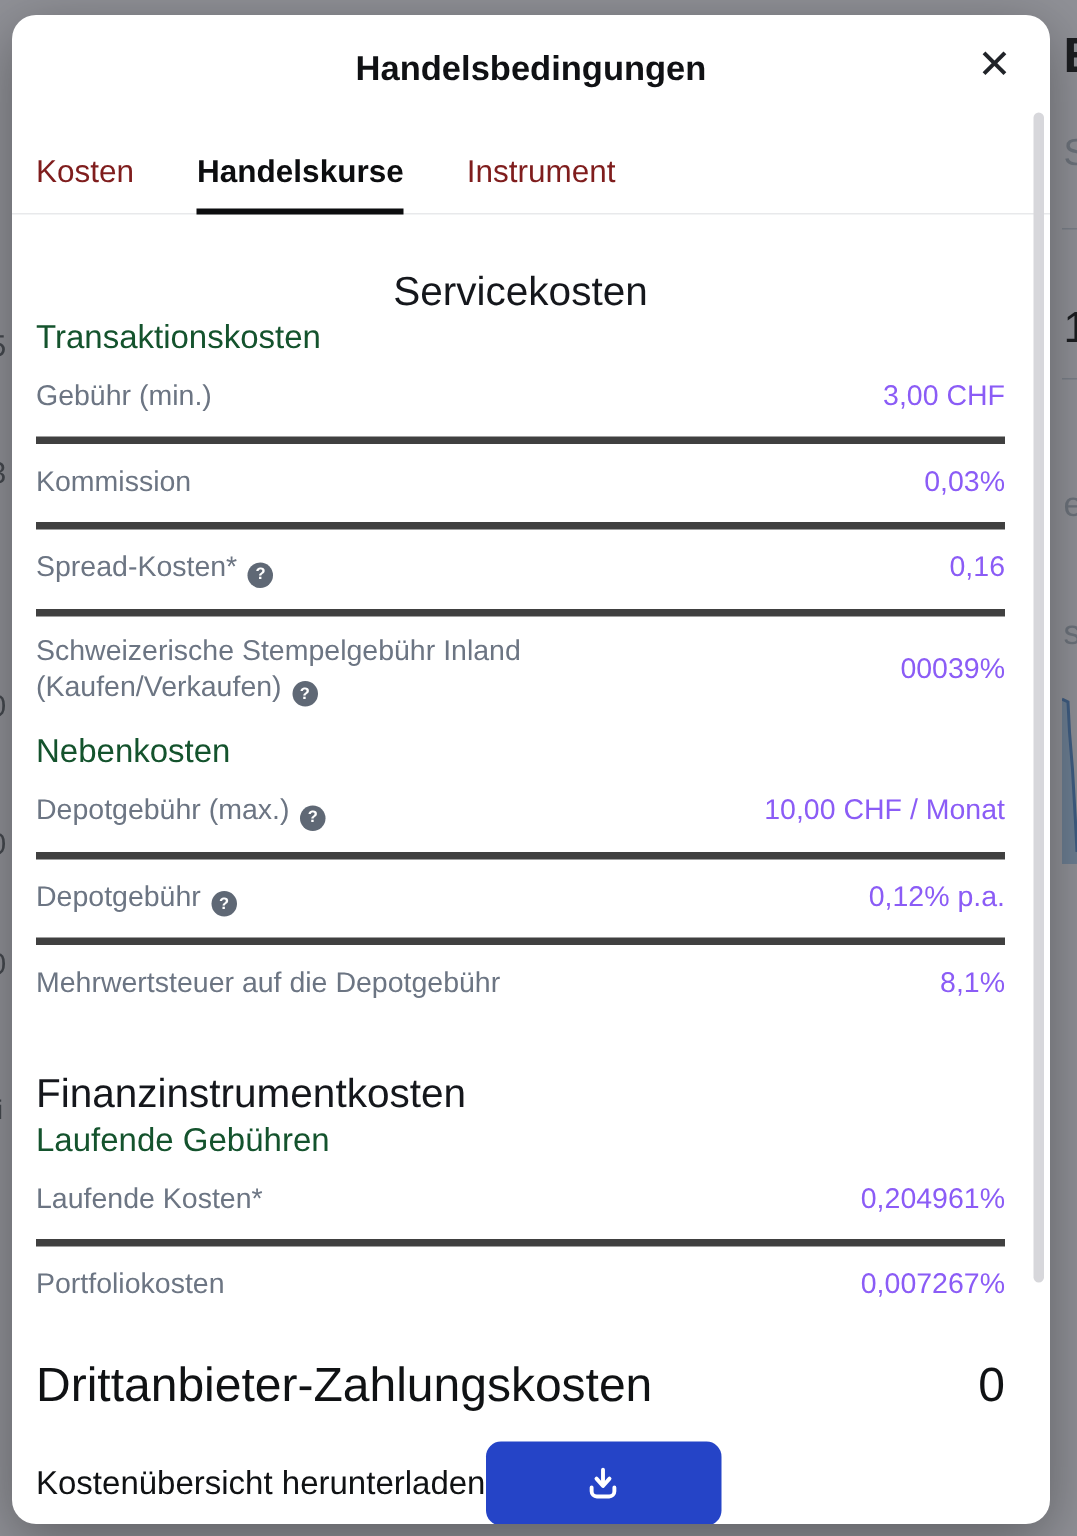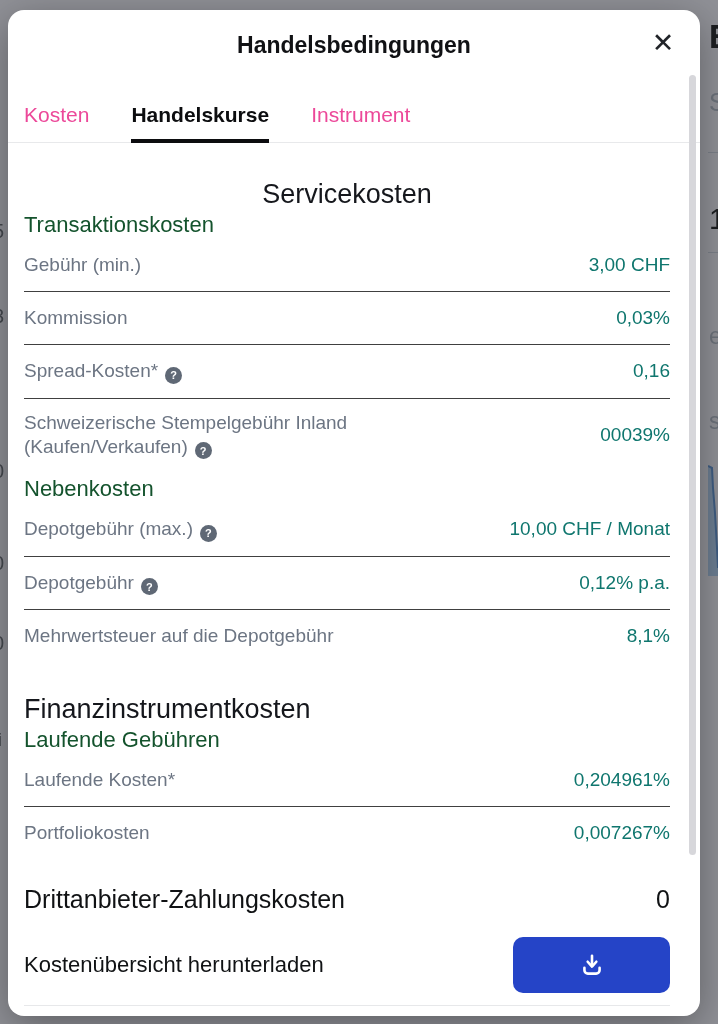--- a/index.html
+++ b/index.html
@@ -66,62 +66,62 @@
     width:34px; height:34px; border:none; background:transparent;
     font-size:27px; font-weight:400; color:#212429; cursor:pointer;
     line-height:34px; text-align:center; padding:0;
   }
 
   .tabs {
     display:flex; gap:42px; margin-top:42px; padding:0 16px;
     border-bottom:1px solid #e8e9eb;
   }
   .tab {
-    position:relative; font-size:21px; color:#ec4899;
+    position:relative; font-size:21px; color:#7f1d1d;
     padding-bottom:14px; cursor:pointer; background:none; border:none;
     font-family:inherit; line-height:26px;
   }
   .tab.active { color:#0c0d0f; font-weight:700; }
   .tab.active::after {
     content:""; position:absolute; left:0; right:0; bottom:-1px;
     height:4px; background:#0c0d0f;
   }
 
   .content { padding:0 30px 0 16px; }
 
   .sec-head   { font-size:27px; font-weight:400; color:#15171c; line-height:34px; }
   .sec-sub    { font-size:22px; font-weight:400; color:#14532d; line-height:28px; }
   .mt-26 { margin-top:34px;text-align:center; }
   .mt-30 { margin-top:30px; }
   .mt-4  { margin-top:4px; }
 
   .row {
     display:flex; justify-content:space-between; align-items:center;
-    padding:14px 0; border-bottom:1px solid #404040;
+    padding:14px 0; border-bottom:5px solid #404040;
     font-size:19px; line-height:24px;
   }
   .row.nb { border-bottom:none;gap:20px; }
   .row.tall { padding:12px 0; }
   .lbl { color:#6c7583; max-width:62%; }
-  .val { color:#0f766e; text-align:center; white-space:nowrap; }
+  .val { color:#8b5cf6; text-align:center; white-space:nowrap; }
 
   .help {
     display:inline-flex; align-items:center; justify-content:center;
     width:17px; height:17px; border-radius:50%;
     background:#5f6875; color:#ffffff;
     font-size:11px; font-weight:700; margin-left:7px;
     vertical-align:-2px; cursor:pointer;
   }
 
   .third-party {
     display:flex; justify-content:space-between; align-items:center;
-    margin-top:24px; font-size:25px; line-height:32px; color:#101214;
+    margin-top:24px; font-size:32px; line-height:32px; color:#101214;
   }
   .download-row {
-    display:flex; justify-content:space-between; align-items:center;
+    display:flex; justify-content:flex-start; align-items:center;
     margin-top:22px;
   }
   .download-label { font-size:22px; color:#101214; }
   .download-btn {
     width:157px; height:56px; border:none; border-radius:10px;
     background:#2544c7; cursor:pointer;
     display:flex; align-items:center; justify-content:center;
   }
   .bottom-divider {
     margin-top:12px; border-top:1px solid #e7e8ea; height:0;

